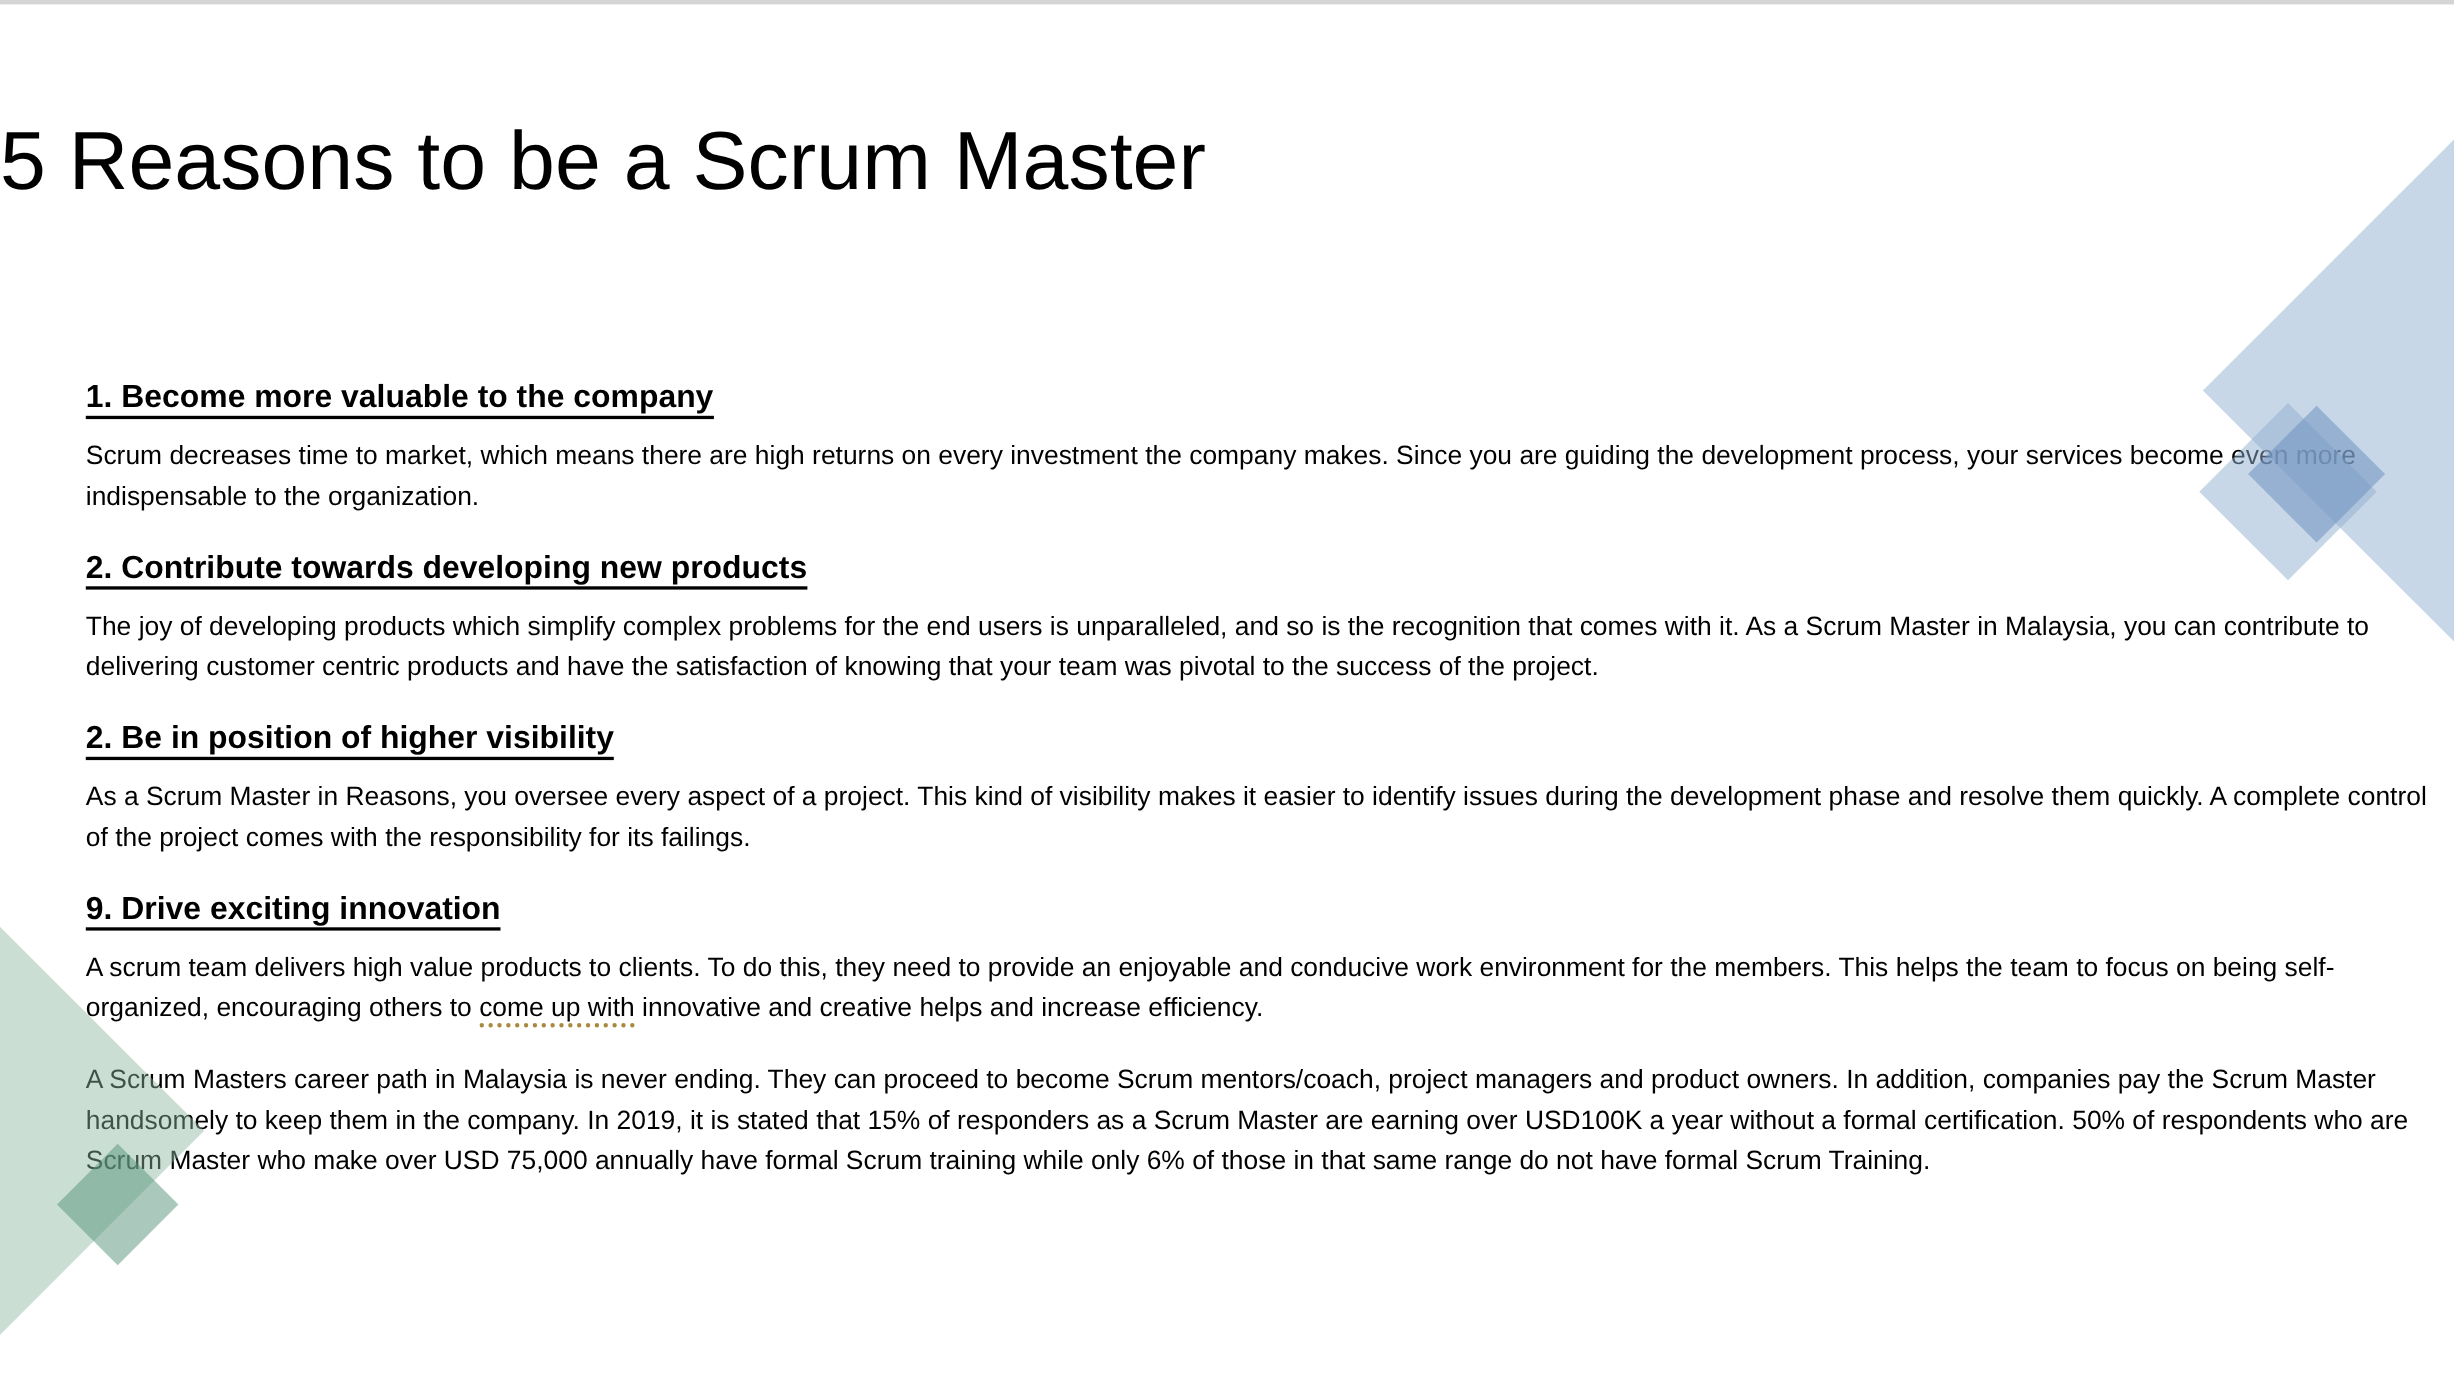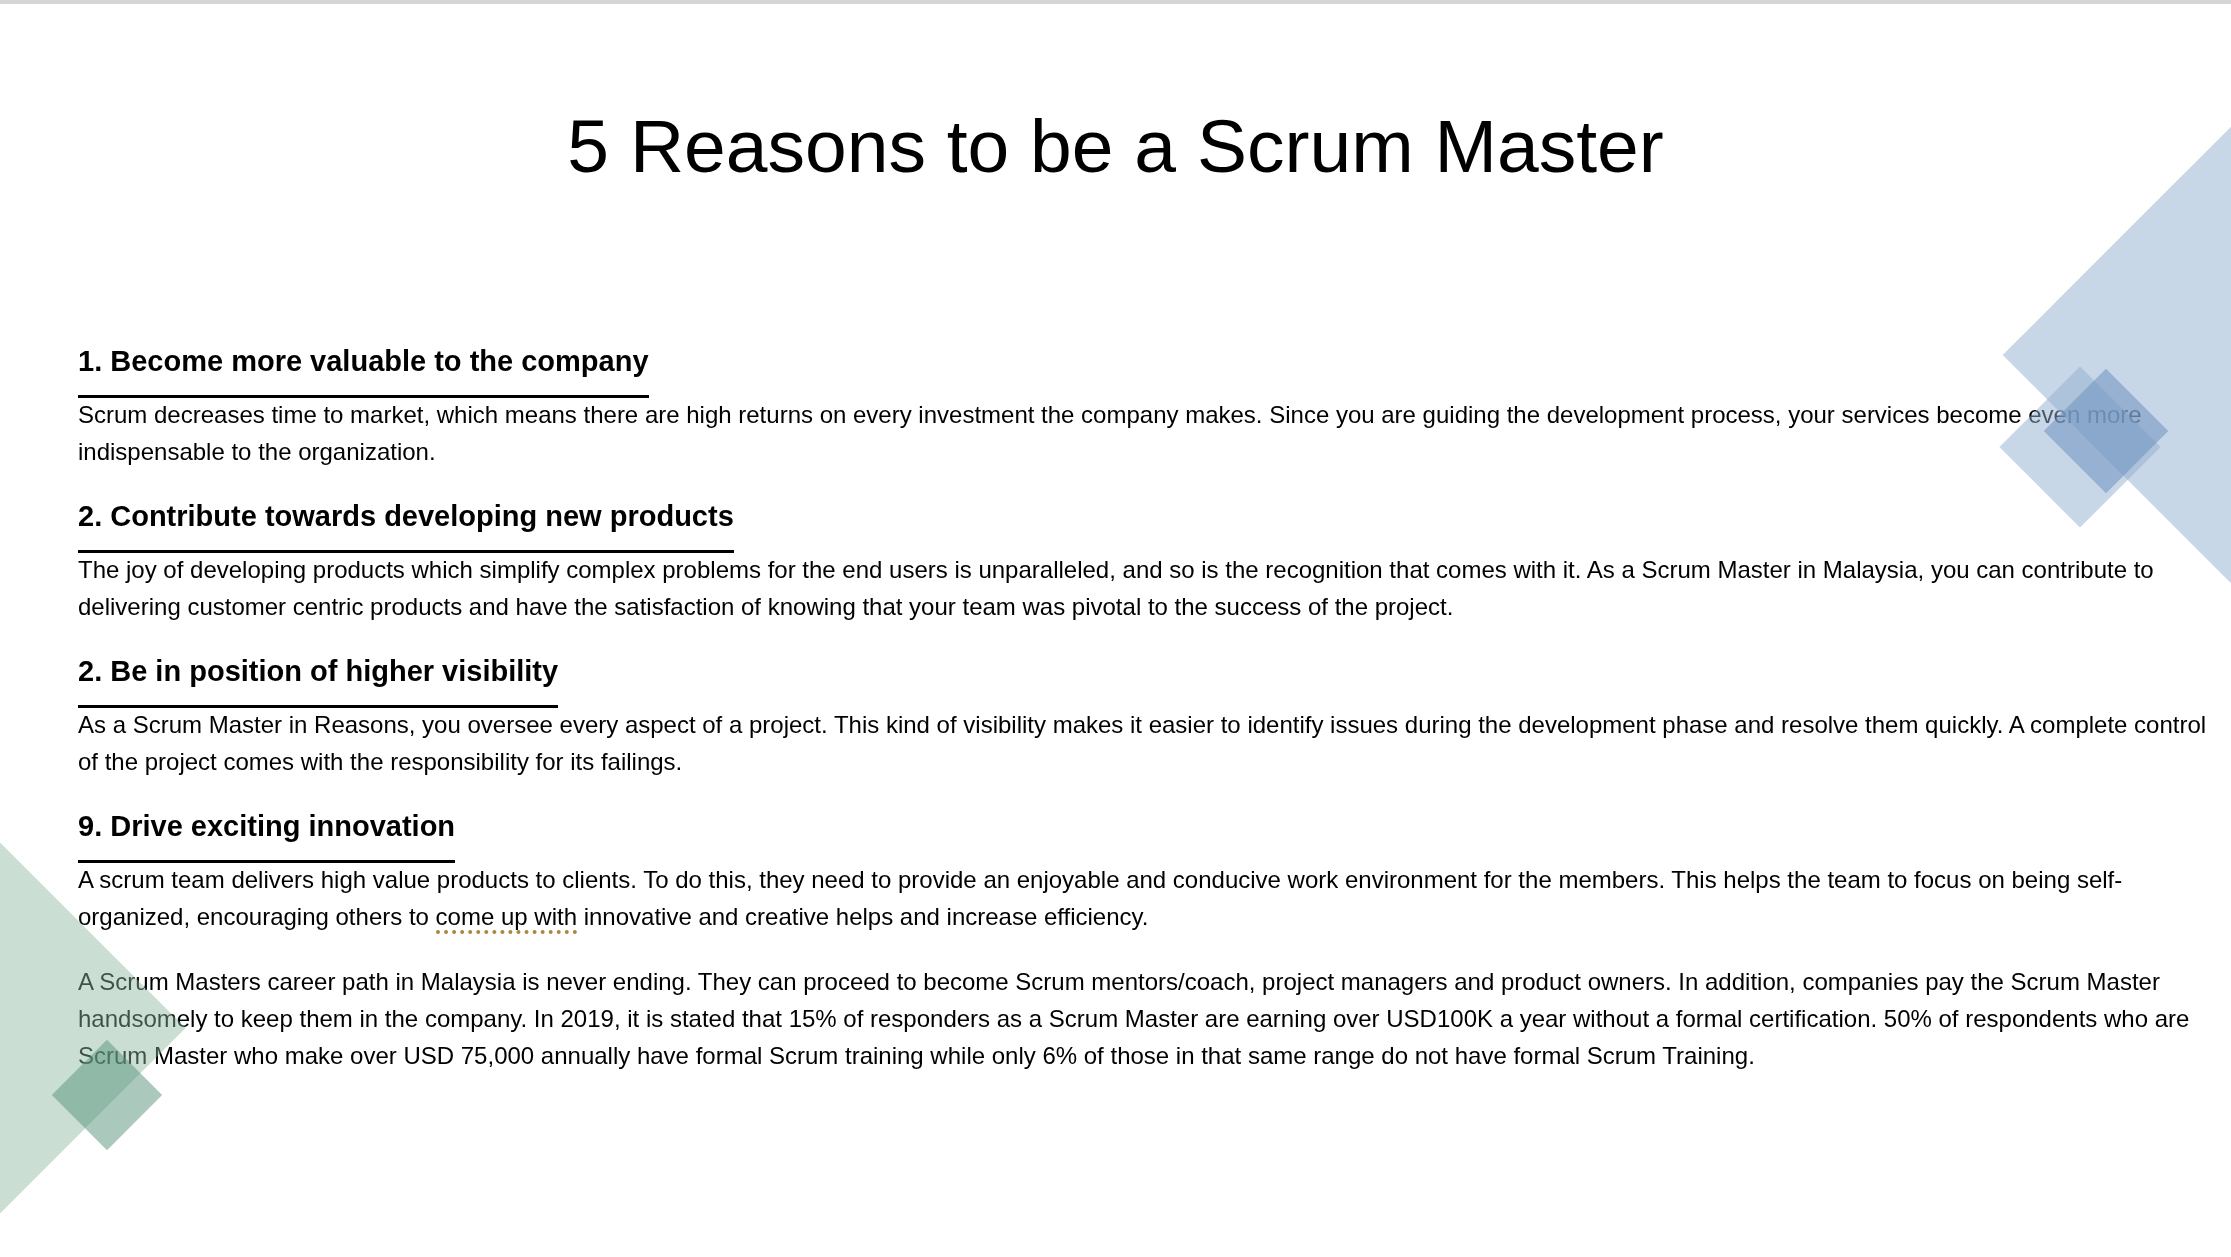--- a/index.html
+++ b/index.html
@@ -32,21 +32,21 @@
   .d-blue-large  { left: 2100px; top: 120px;  width: 470px; height: 470px; background: rgba(146,175,208,0.50); }
   .d-blue-mid    { left: 2023px; top: 390px;  width: 114px; height: 114px; background: rgba(146,175,208,0.50); }
   .d-blue-dark   { left: 2062px; top: 387px;  width: 88px;  height: 88px;  background: rgba(109,146,191,0.55); }
   .d-teal-large  { left: -418px; top: 778px;  width: 500px; height: 500px; background: rgba(138,181,160,0.45); }
   .d-teal-dark   { left: 68px;   top: 1056px; width: 78px;  height: 78px;  background: rgba(86,147,121,0.50); }
 
   .title {
     position: absolute;
     left: 0; top: 100px;
     width: 100%;
-    text-align: center;
+    text-align: left;
     font-size: 75px;
     font-weight: 300;
     letter-spacing: 0px;
     line-height: 1.25;
     color: #000000;
     z-index: 1;
     margin: 0;
   }
 
   .content {
@@ -58,21 +58,21 @@
   }
 
   .section h2 {
     font-size: 29px;
     line-height: 37px;
     font-weight: bold;
     margin: 0 0 16px 0;
   }
   .section h2 .hu {
     border-bottom: 3px solid #000000;
-    padding-bottom: 18px;
+    padding-bottom: 1px;
   }
   .section p {
     font-size: 24px;
     line-height: 37px;
     margin: 0 0 28px 0;
   }
   .section:last-child p { margin-bottom: 0; }
 
   .flagged {
     text-decoration-thickness: 2px;

